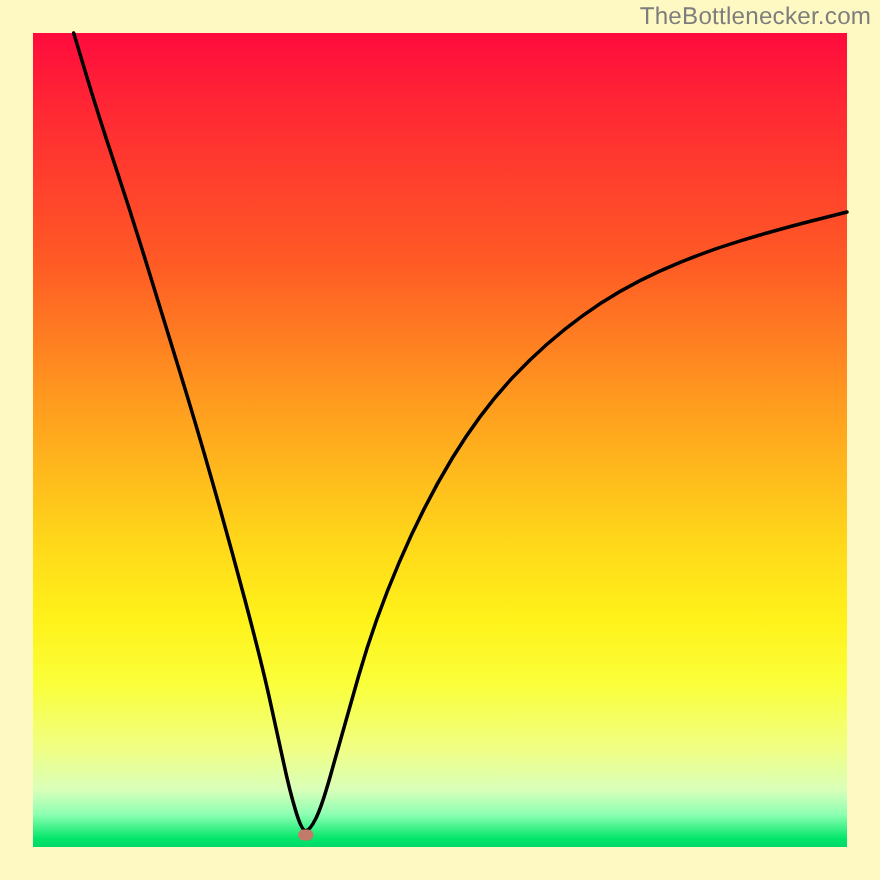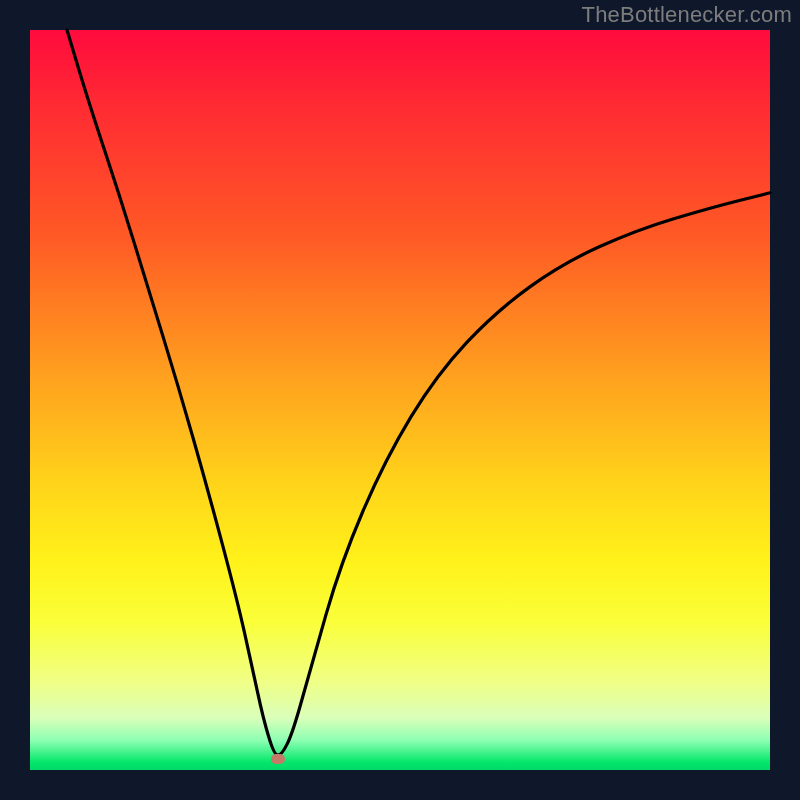--- a/index.html
+++ b/index.html
@@ -8,21 +8,21 @@
     width: 800px;
     height: 800px;
     background: #000;
     font-family: Arial, Helvetica, sans-serif;
     overflow: hidden;
   }
   .frame {
     position: relative;
     width: 800px;
     height: 800px;
-    background: #0f172a;
+    background: #fef9c3;
   }
   .plot {
     position: absolute;
     left: 30px;
     top: 30px;
     width: 740px;
     height: 740px;
     
     background: linear-gradient(
       to bottom,

